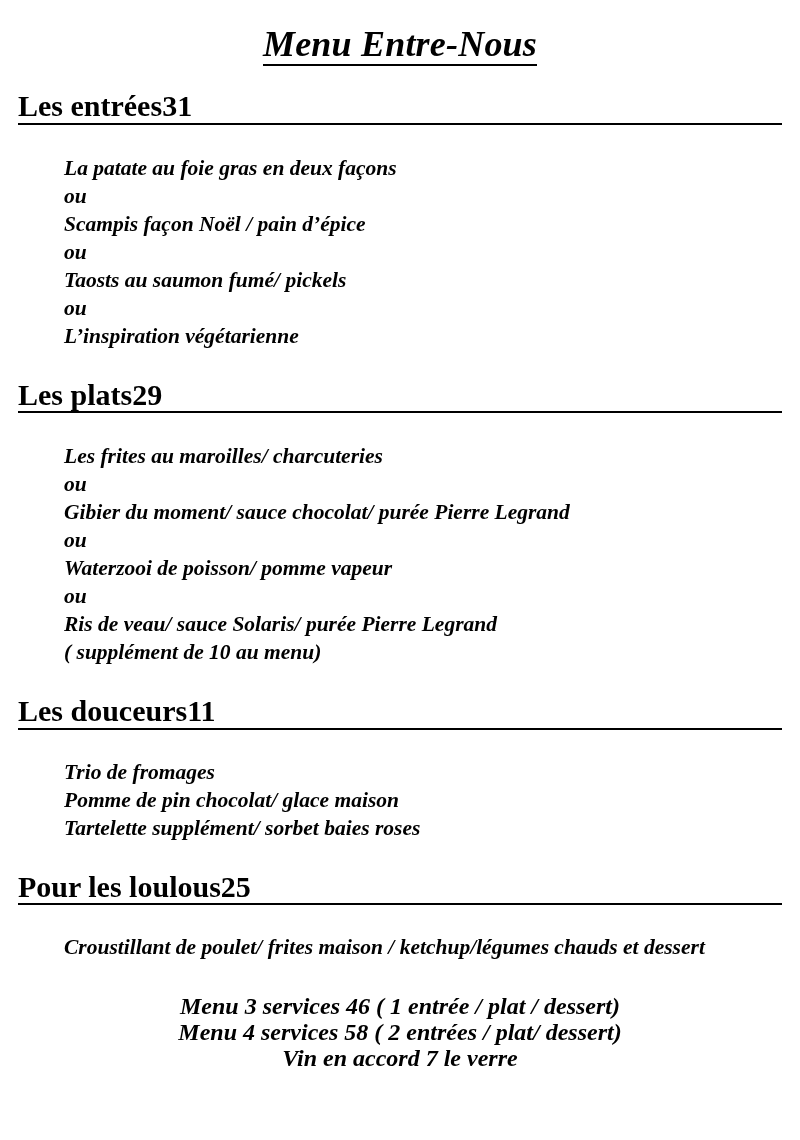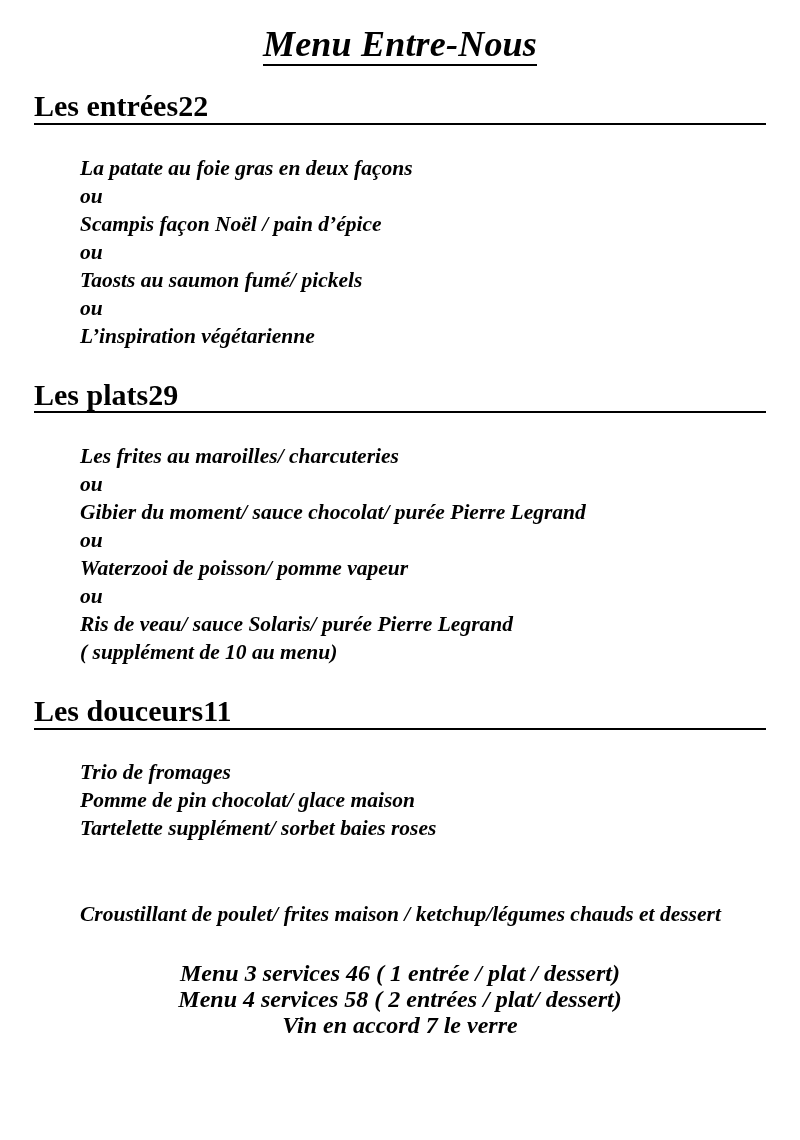--- a/index.html
+++ b/index.html
@@ -13,21 +13,21 @@
     font-family: "Liberation Serif", "DejaVu Serif", serif;
     color: #000000;
     overflow: hidden;
   }
 
   .page {
     position: relative;
     width: 800px;
     height: 1140px;
     box-sizing: border-box;
-    padding: 0 34px;
+    padding: 0 18px;
   }
 
   
   .doc-title {
     text-align: center;
     font-weight: bold;
     font-style: italic;
     font-size: 36px;
     line-height: 1;
     padding-top: 26px;
@@ -89,21 +89,21 @@
 <div class="page">
 
   <div class="doc-title">
     <span class="t">Menu Entre-Nous</span>
   </div>
 
   <div class="sp-title-to-entrees"></div>
 
   <div class="section-head">
     <span class="name">Les entrées</span>
-    <span class="price">22</span>
+    <span class="price">31</span>
   </div>
 
   <div class="gap-head-to-items"></div>
 
   <div class="items">
     <span class="line">La patate au foie gras en deux façons</span>
     <span class="conj">ou</span>
     <span class="line">Scampis façon Noël / pain d’épice</span>
     <span class="conj">ou</span>
     <span class="line">Taosts au saumon fumé/ pickels</span>
@@ -141,20 +141,24 @@
   <div class="gap-head-to-items-s"></div>
 
   <div class="items">
     <span class="line">Trio de fromages</span>
     <span class="line">Pomme de pin chocolat/ glace maison</span>
     <span class="line">Tartelette supplément/ sorbet baies roses</span>
   </div>
 
   <div class="gap-items-to-head"></div>
 
+  <div class="section-head">
+    <span class="name">Pour les loulous</span>
+    <span class="price">25</span>
+  </div>
 
   <div class="gap-head-to-items-s"></div>
 
   <div class="items">
     <span class="line">Croustillant de poulet/ frites maison / ketchup/légumes chauds et dessert</span>
   </div>
 
   <div class="gap-before-footer"></div>
 
   <div class="footer">

